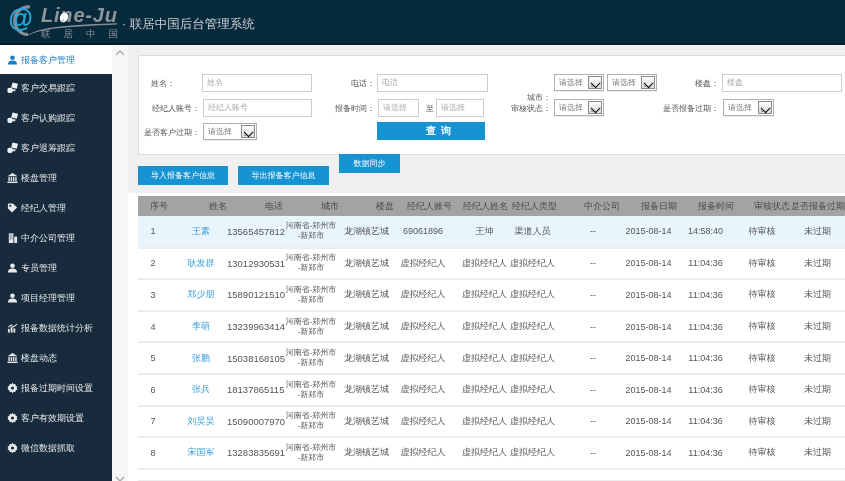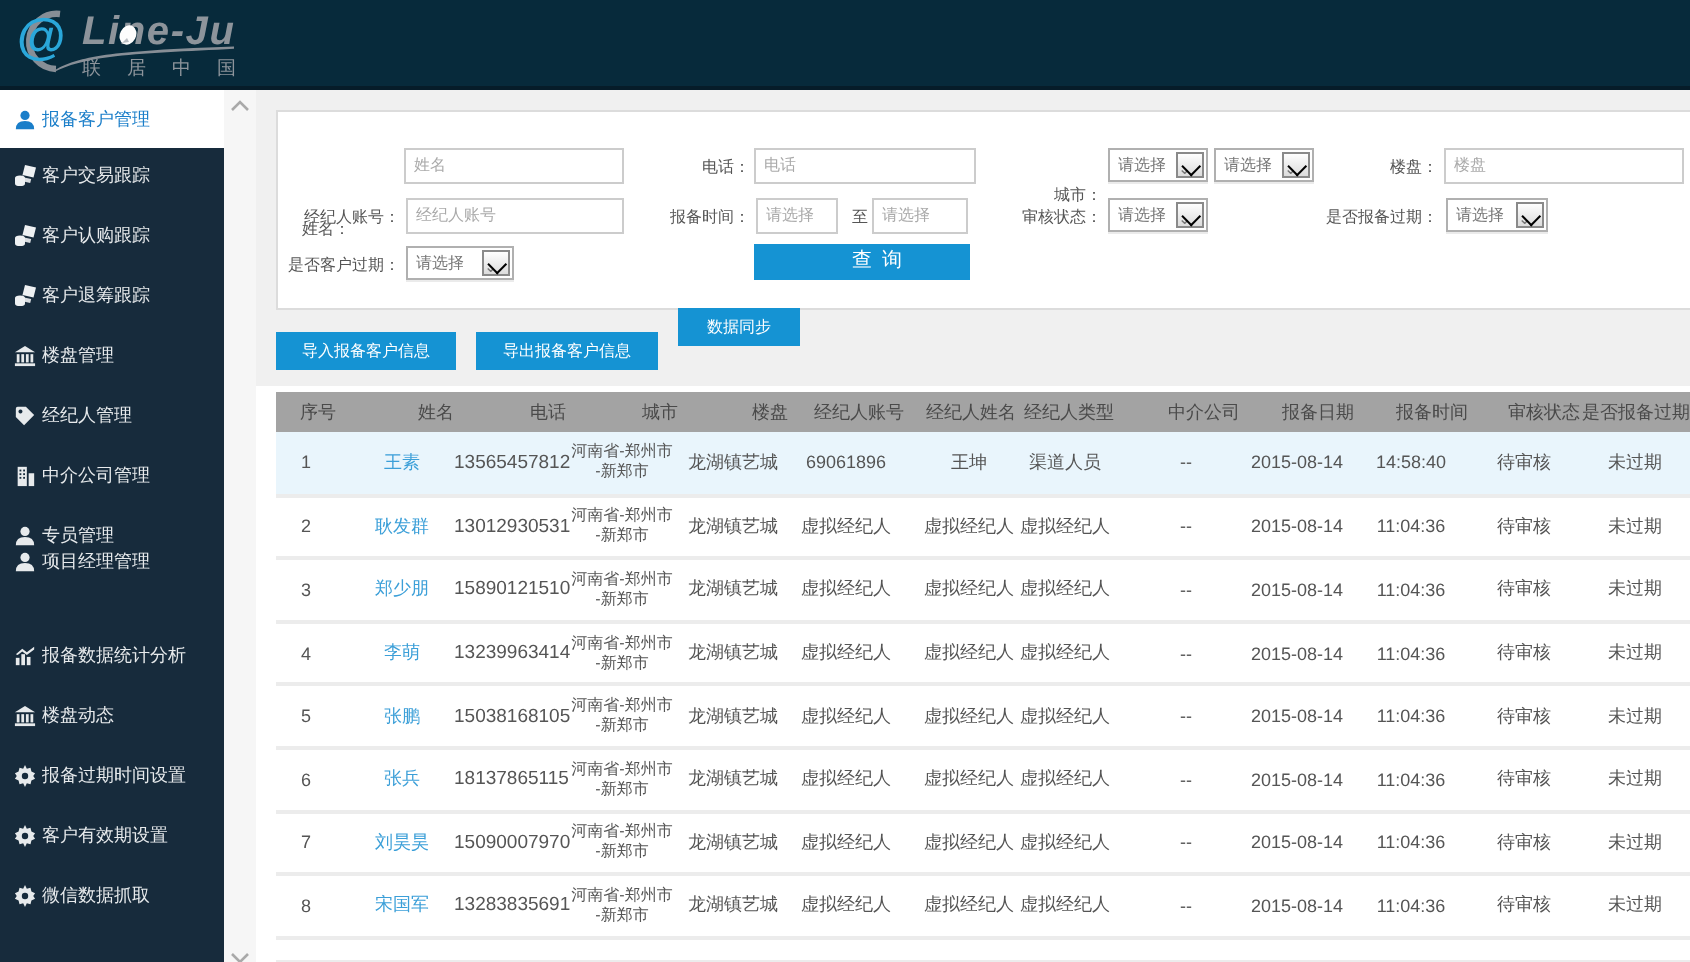--- a/index.html
+++ b/index.html
@@ -53,20 +53,21 @@
     <path d="M 30 7 A 13.8 13.8 0 1 0 28 34.5" fill="none" stroke="#878e96" stroke-width="3.2"></path>
     <path d="M 28 34.7 C 36 30.5 44 28.5 58 26.8 C 80 24.3 100 23.8 117 23.2 L 117 24.4 C 95 25.6 70 26.5 55 28.5 C 42 30.2 34 32.5 27 36 z" fill="#878e96"></path>
     <text x="8" y="27" font-size="25" font-weight="bold" font-style="italic" fill="#2aa7da" font-family="Liberation Sans">@</text>
     <text x="41" y="22" font-size="20" font-weight="bold" font-style="italic" fill="#8d949b" font-family="Liberation Sans" letter-spacing="0.8">Line-Ju</text>
     <text x="41" y="37" font-size="9.5" fill="#8d949b" font-family="Liberation Sans" letter-spacing="13">联居中国</text>
   </svg>
   <svg width="12" height="12" viewBox="0 0 12 12" style="position:absolute;left:58px;top:12px;">
     <ellipse cx="6" cy="5.5" rx="4" ry="5" transform="rotate(28 6 5.5)" fill="#fdfdfd"></ellipse>
     <path d="M3 9.5 L5.5 7 L6.5 9 z" fill="#b9bdc2"></path>
   </svg>
+  <div id="title">· 联居中国后台管理系统</div>
 </div>
 <div id="sidebar">
   <div id="sbscroll">
     <svg width="10" height="6" viewBox="0 0 10 6" style="position:absolute;left:3px;top:5px;">
         <polyline points="1,5 5,1 9,5" fill="none" stroke="#a9a9a9" stroke-width="1.3"></polyline>
       </svg>
     <svg width="10" height="6" viewBox="0 0 10 6" style="position:absolute;left:3px;bottom:-1px;">
         <polyline points="1,1 5,5 9,1" fill="none" stroke="#a9a9a9" stroke-width="1.3"></polyline>
       </svg>
   </div>
@@ -139,21 +140,21 @@
       </svg>
     <span class="txt">中介公司管理</span>
   </div>
   <div class="mi" style="top:253px;">
     <svg width="11" height="11" viewBox="0 0 24 24" fill="#e7eaec">
         <circle cx="12" cy="7" r="5"></circle>
         <path d="M2 22 q0 -9 10 -9 q10 0 10 9 z"></path>
       </svg>
     <span class="txt">专员管理</span>
   </div>
-  <div class="mi" style="top:266px;">
+  <div class="mi" style="top:283px;">
     <svg width="11" height="11" viewBox="0 0 24 24" fill="#e7eaec">
         <circle cx="12" cy="7" r="5"></circle>
         <path d="M2 22 q0 -9 10 -9 q10 0 10 9 z"></path>
       </svg>
     <span class="txt">项目经理管理</span>
   </div>
   <div class="mi" style="top:313px;">
     <svg width="11" height="11" viewBox="0 0 24 24" fill="#e7eaec">
         <rect x="2" y="14" width="4" height="8"></rect>
         <rect x="8" y="10" width="4" height="12"></rect>
@@ -190,21 +191,21 @@
   <div class="mi" style="top:433px;">
     <svg width="11" height="11" viewBox="0 0 24 24" fill="#e7eaec">
         <path d="M12 0 l2 4 4 -1 1 4 4 2 -2 3 2 3 -4 2 -1 4 -4 -1 -2 4 -2 -4 -4 1 -1 -4 -4 -2 2 -3 -2 -3 4 -2 1 -4 4 1 z"></path>
         <circle cx="12" cy="12" r="3.5" fill="#172b3c"></circle>
       </svg>
     <span class="txt">微信数据抓取</span>
   </div>
 </div>
 <div id="panel"></div>
 <div id="form">
-  <div class="lbl" style="right:670px; top:78px;margin-top:31px;">姓名：</div>
+  <div class="lbl" style="right:670px; top:78px;">姓名：</div>
   <div class="inp" style="left:202px; top:74px; width:110px;">姓名</div>
   <div class="lbl" style="right:470px; top:78px;">电话：</div>
   <div class="inp" style="left:377px; top:74px; width:111px;">电话</div>
   <div class="lbl" style="right:294px; top:92px;">城市：</div>
   <div class="sel" style="left:554px; top:74px; width:50px;">请选择<span class="ar">⌄</span></div>
   <div class="sel" style="left:607px; top:74px; width:50px;">请选择<span class="ar">⌄</span></div>
   <div class="lbl" style="right:126px; top:78px;">楼盘：</div>
   <div class="inp" style="left:722px; top:74px; width:120px;">楼盘</div>
 
   <div class="lbl" style="right:645px; top:103px;padding-left:34px;">经纪人账号：</div>
@@ -213,21 +214,21 @@
   <div class="inp" style="left:378px; top:99px; width:41px;">请选择</div>
   <div class="lbl" style="right:411px; top:103px; color:#555;">至</div>
   <div class="inp" style="left:436px; top:99px; width:48px;">请选择</div>
   <div class="lbl" style="right:294px; top:103px;">审核状态：</div>
   <div class="sel" style="left:554px; top:99px; width:50px;">请选择<span class="ar">⌄</span></div>
   <div class="lbl" style="right:126px; top:103px;">是否报备过期：</div>
   <div class="sel" style="left:723px; top:99px; width:51px;">请选择<span class="ar">⌄</span></div>
 
   <div class="lbl" style="right:645px; top:127px;">是否客户过期：</div>
   <div class="sel" style="left:203px; top:123px; width:54px;">请选择<span class="ar">⌄</span></div>
-  <div class="btn q" style="left:377px; top:122px; width:108px; height:18px; line-height:18px; letter-spacing:5px; padding-left:20px;">查询</div>
+  <div class="btn q" style="left:377px; top:122px; width:108px; height:18px; line-height:18px; letter-spacing:5px; padding-left:20px;font-weight:bold;">查询</div>
 </div>
 <div id="btns">
   <div class="btn" style="left:138px; top:166px; width:90px; height:19px; line-height:19px;">导入报备客户信息</div>
   <div class="btn" style="left:238px; top:166px; width:91px; height:19px; line-height:19px;">导出报备客户信息</div>
   <div class="btn" style="left:339px; top:154px; width:61px; height:19px; line-height:19px;">数据同步</div>
 </div>
 <div style="position:absolute;left:128px;top:193px;width:717px;height:288px;background:#fff;"></div>
 <div id="tbl">
 <table>
 <colgroup>

